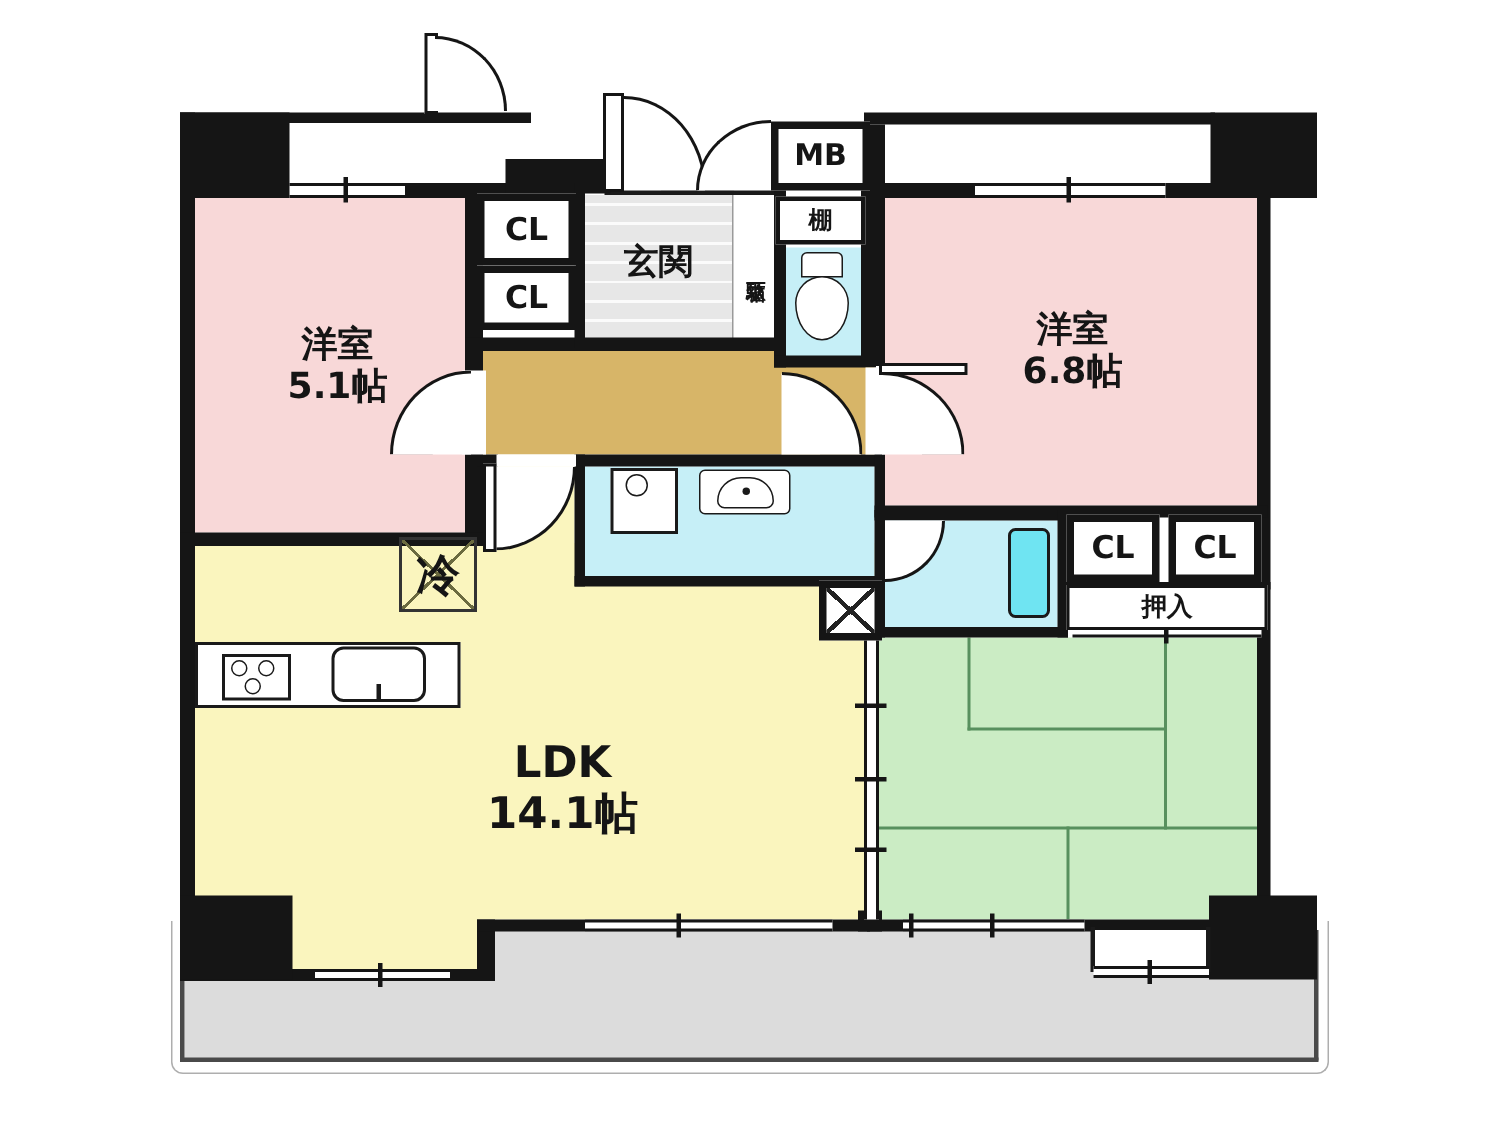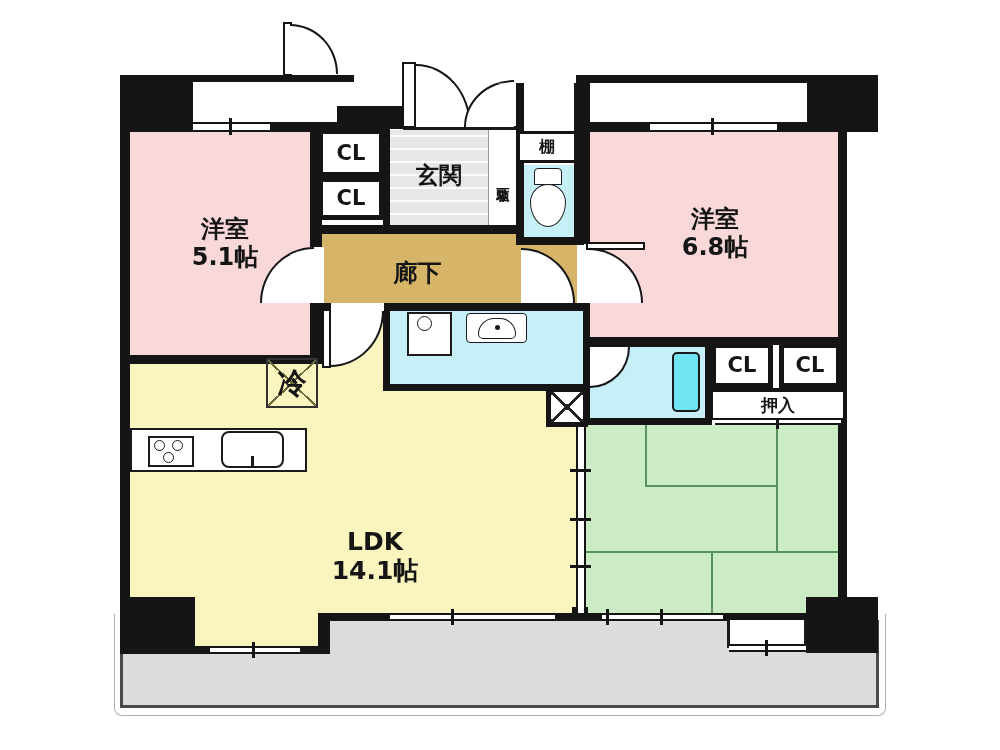--- a/index.html
+++ b/index.html
@@ -127,20 +127,23 @@
   <div class="tick" style="left:570px;top:469px;width:21px;height:3px;"></div>
   <div class="tick" style="left:570px;top:518px;width:21px;height:3px;"></div>
   <div class="tick" style="left:570px;top:565px;width:21px;height:3px;"></div>
 
   <div class="box" style="left:318px;top:129px;width:66px;height:48px;border-width:5px;">
     <span class="lbl" style="position:static;font-size:21px;">CL</span>
   </div>
   <div class="box" style="left:318px;top:177px;width:66px;height:43px;border-width:5px;">
     <span class="lbl" style="position:static;font-size:21px;">CL</span>
   </div>
+  <div class="box" style="left:514px;top:81px;width:66px;height:46px;border-width:5px;">
+    <span class="lbl" style="position:static;font-size:20px;">MB</span>
+  </div>
   <div class="box" style="left:517px;top:131px;width:60px;height:32px;border-width:3px;">
     <span class="lbl" style="position:static;font-size:16px;">棚</span>
   </div>
   <div class="box" style="left:711px;top:343px;width:62px;height:45px;border-width:5px;">
     <span class="lbl" style="position:static;font-size:21px;">CL</span>
   </div>
   <div class="box" style="left:779px;top:343px;width:62px;height:45px;border-width:5px;">
     <span class="lbl" style="position:static;font-size:21px;">CL</span>
   </div>
   <div class="box" style="left:711px;top:390px;width:134px;height:30px;border-width:2.5px;">
@@ -194,24 +197,21 @@
   <div class="fix" style="left:530px;top:184px;width:36px;height:43px;border-width:1.5px;border-radius:50% 50% 50% 50% / 42% 42% 58% 58%;"></div>
 
   <div class="lbl" style="left:140px;top:212px;width:170px;height:62px;font-size:24px;">
     <span>洋室</span>
     <span>5.1帖</span>
   </div>
   <div class="lbl" style="left:630px;top:202px;width:170px;height:62px;font-size:24px;">
     <span>洋室</span>
     <span>6.8帖</span>
   </div>
-  <div class="lbl" style="left:290px;top:494px;width:170px;height:62px;font-size:25px;margin-top:31px;">
+  <div class="lbl" style="left:290px;top:494px;width:170px;height:62px;font-size:29px;">
     <span>LDK</span>
     <span>14.1帖</span>
   </div>
-  <div class="lbl" style="left:360px;top:256px;width:115px;height:34px;font-size:24px;">
-    <span>廊下</span>
-  </div>
   <div class="lbl" style="left:398px;top:160px;width:82px;height:32px;font-size:23px;">
     <span>玄関</span>
   </div>
 
 </div>
 
 </body></html>

